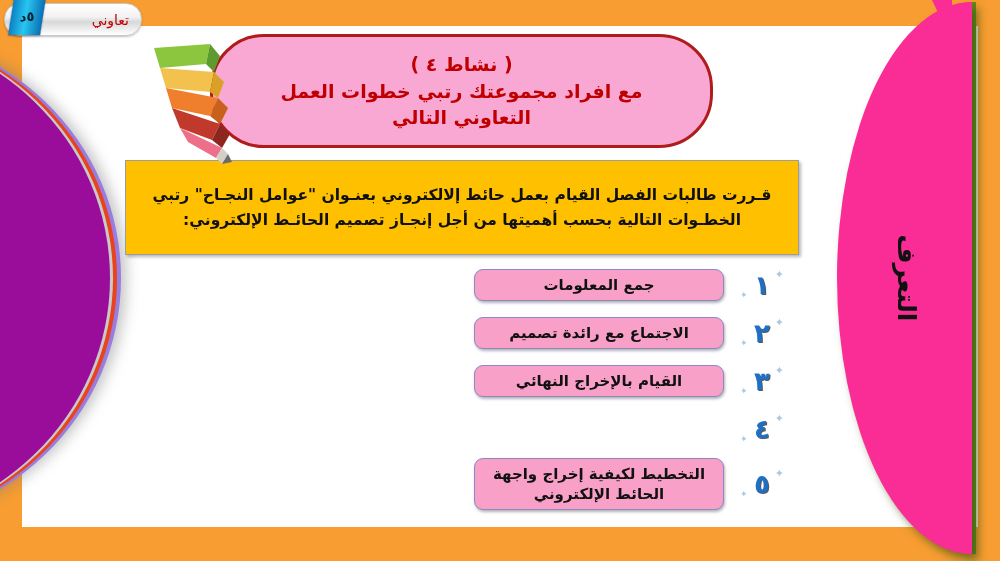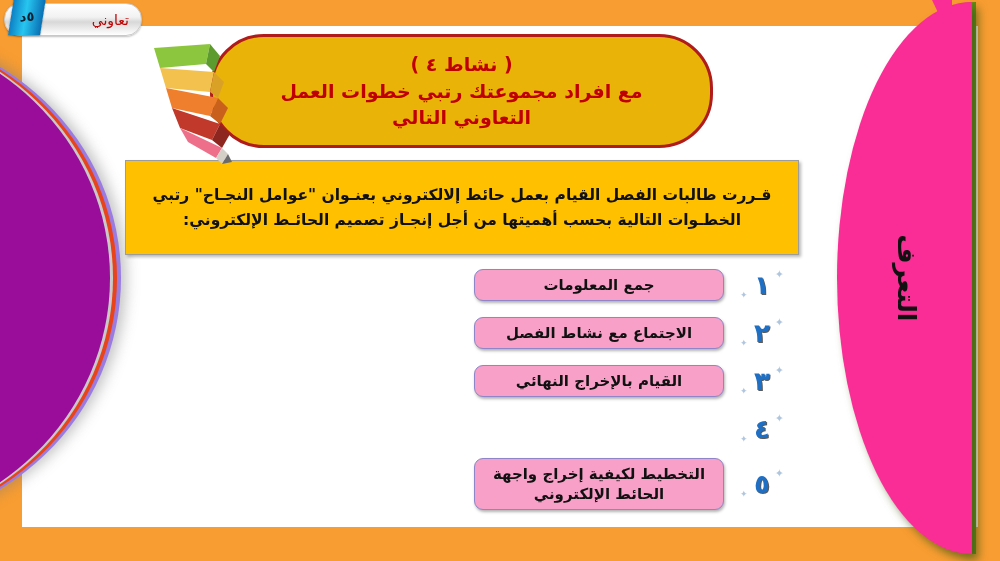--- a/index.html
+++ b/index.html
@@ -98,21 +98,21 @@
     border-top:42px solid #FA2D96;
     z-index:6;
   }
 
   
   .title-bubble{
     position:absolute;left:210px;top:34px;
     width:497px;height:108px;
     border:3px solid #B01B1B;
     border-radius:54px;
-    background:#eab308;
+    background:#f9a8d4;
     display:flex;align-items:center;justify-content:center;
     z-index:10;
   }
   .title-text{
     direction:rtl;text-align:center;
     color:#C00000;font-weight:bold;font-size:19px;line-height:1.42;
     padding:0 26px;
   }
   .title-line1{display:block;}
   .title-line2{display:block;}
@@ -244,21 +244,21 @@
       </div>
     </div>
 
     <div class="step-row">
       <div class="step-num-wrap">
         <span class="spark a">✦</span>
         <span class="spark b">✦</span>
         <span class="step-num">٢</span>
       </div>
       <div class="step-box">
-        <span class="step-label">الاجتماع مع نشاط الفصل</span>
+        <span class="step-label">الاجتماع مع رائدة تصميم</span>
       </div>
     </div>
 
     <div class="step-row">
       <div class="step-num-wrap">
         <span class="spark a">✦</span>
         <span class="spark b">✦</span>
         <span class="step-num">٣</span>
       </div>
       <div class="step-box">

